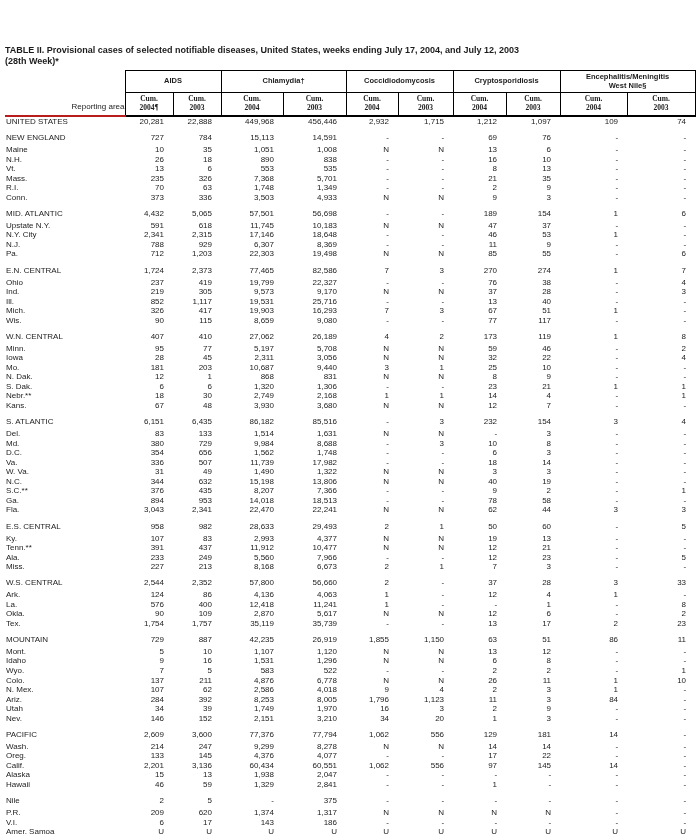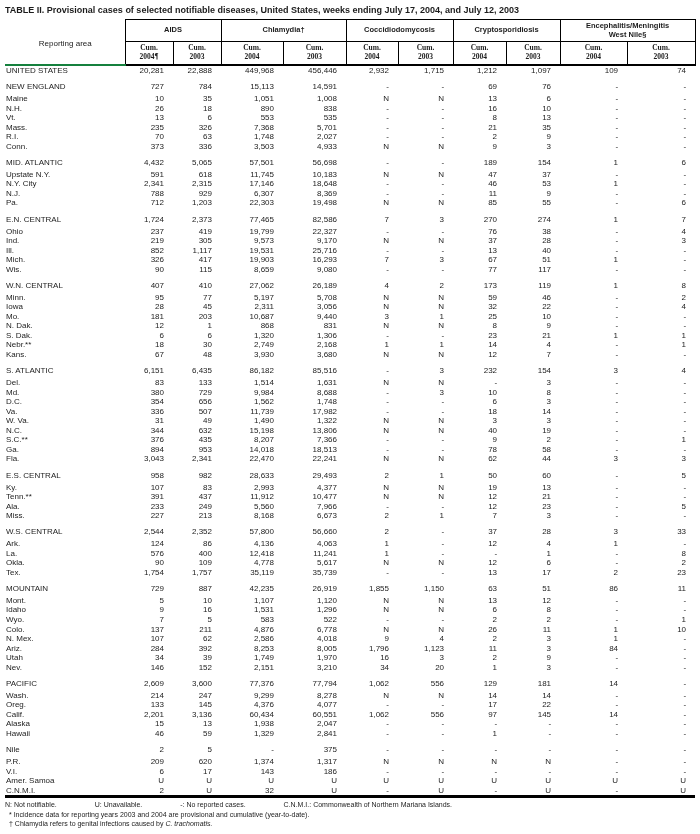--- a/index.html
+++ b/index.html
@@ -1,43 +1,44 @@
 <!DOCTYPE html>
 <html><head>
 <meta charset="utf-8">
 <style>
   html,body{margin:0;padding:0;background:#fff;}
   body{width:700px;height:834px;font-family:"Liberation Sans",sans-serif;color:#1c1c1c;overflow:hidden;}
   .page{padding:5px 5px 0 5px;}
-  .title{font-size:9px;font-weight:bold;line-height:11px;letter-spacing:0;}
+  .title{font-size:9px;font-weight:bold;line-height:11px;letter-spacing:0;margin-top:40px;}
   .title div{white-space:nowrap;}
   table{border-collapse:collapse;table-layout:fixed;width:690px;margin-top:3px;border-bottom:3px solid #000;}
   th,td{margin:0;}
   thead th{font-size:7.5px;font-weight:bold;line-height:8.5px;}
-  .area-h{width:120px;text-align:center;vertical-align:bottom;padding:0 0 16px 1px;font-size:8px;font-weight:normal;border-bottom:2px solid #15803d;}
+  .area-h{width:120px;text-align:right;vertical-align:bottom;padding:0 0 4px 1px;font-size:8px;font-weight:normal;border-bottom:2px solid #b91c1c;}
   .grp{border:1px solid #000;text-align:center;vertical-align:middle;padding:2px 4px;white-space:pre-line;}
   .sub{border-left:1px solid #000;border-right:1px solid #000;border-bottom:2px solid #000;text-align:center;white-space:pre-line;padding:2px 0 3px 0;font-family:Liberation Serif, serif;}
   tbody td{font-size:8px;line-height:9.55px;height:9.55px;padding:0;white-space:nowrap;overflow:hidden;}
   td.area{text-align:left;padding-left:1px;}
   td.val{text-align:right;padding-right:9px;}
   tr.sec-start td{padding-top:4.5px;height:14px;}
   .footnotes{margin-top:3px;font-size:7px;line-height:8.7px;color:#1c1c1c;width:694px;}
   .legend{margin:0 0 1px 0;}
   .legend span{display:inline-block;margin-right:38px;}
   .legend span:last-child{margin-right:0;}
   .fn{margin:0;padding-left:13px;text-indent:-9px;}
   .fn i{font-style:italic;}
 </style>
 </head>
 <body>
 
 <div class="page">
 
   <div class="title">
     <div>TABLE II. Provisional cases of selected notifiable diseases, United States, weeks ending July 17, 2004, and July 12, 2003</div>
+    <div>(28th Week)*</div>
   </div>
 
   <table>
     <colgroup>
       <col style="width:120px">
       <col style="width:48px">
         <col style="width:48px">
       <col style="width:62px">
         <col style="width:63px">
       <col style="width:52px">
@@ -157,21 +158,21 @@
           <td class="val">21</td>
           <td class="val">35</td>
           <td class="val">-</td>
           <td class="val">-</td>
         </tr>
         <tr>
           <td class="area">R.I.</td>
           <td class="val">70</td>
           <td class="val">63</td>
           <td class="val">1,748</td>
-          <td class="val">2,027</td>
+          <td class="val">1,349</td>
           <td class="val">-</td>
           <td class="val">-</td>
           <td class="val">2</td>
           <td class="val">9</td>
           <td class="val">-</td>
           <td class="val">-</td>
         </tr>
         <tr>
           <td class="area">Conn.</td>
           <td class="val">373</td>
@@ -663,21 +664,21 @@
           <td class="val">-</td>
           <td class="val">-</td>
           <td class="val">1</td>
           <td class="val">-</td>
           <td class="val">8</td>
         </tr>
         <tr>
           <td class="area">Okla.</td>
           <td class="val">90</td>
           <td class="val">109</td>
-          <td class="val">4,778</td>
+          <td class="val">2,870</td>
           <td class="val">5,617</td>
           <td class="val">N</td>
           <td class="val">N</td>
           <td class="val">12</td>
           <td class="val">6</td>
           <td class="val">-</td>
           <td class="val">2</td>
         </tr>
         <tr>
           <td class="area">Tex.</td>

